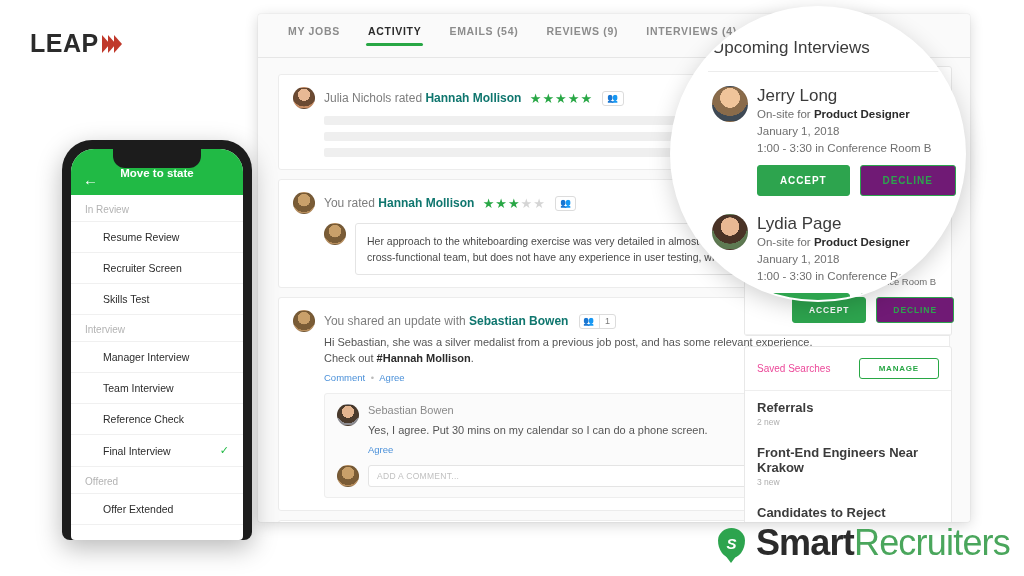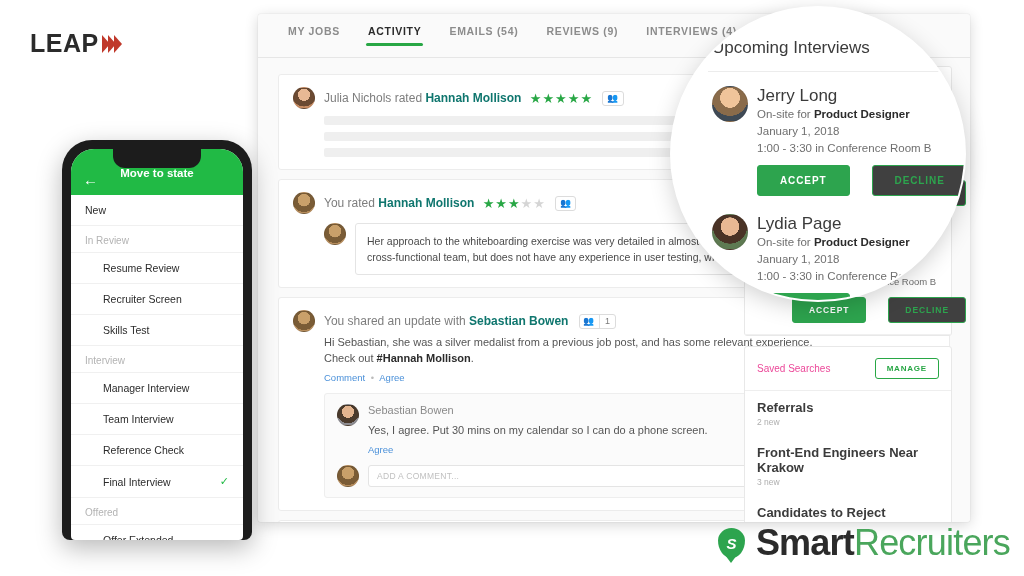--- a/index.html
+++ b/index.html
@@ -104,40 +104,40 @@
   #rightcol { position: absolute; right: 18px; top: 52px; width: 208px; }
   .panel { background: #fff; border: 1px solid #e8e8e8; border-radius: 3px; margin-bottom: 10px; }
   .panel-hd {
     display: flex; align-items: center; justify-content: space-between;
     padding: 11px 12px; border-bottom: 1px solid #eee;
   }
   .panel-title { font-size: 10px; color: #ec4899; }
   .btn-manage {
     border: 1px solid #28a745; color: #28a745; background: #fff;
     font-size: 8px; font-weight: bold; letter-spacing: 0.8px;
-    padding: 5px 11px; border-radius: 3px;
+    padding: 5px 19px; border-radius: 3px;
   }
   .ss-item { padding: 9px 12px; }
   .ss-name { font-size: 13px; font-weight: bold; color: #3b3b3b; }
   .ss-new { font-size: 8.5px; color: #aeaeae; margin-top: 2px; }
 
   .iv-item { padding: 11px 12px; border-bottom: 1px solid #f0f0f0; }
   .iv-top { display: flex; gap: 9px; }
   .iv-av { width: 26px; height: 26px; border-radius: 50%; flex: 0 0 26px; }
   .iv-name { font-size: 13px; color: #3b3b3b; }
   .iv-meta { font-size: 9.5px; color: #6f6f6f; line-height: 15px; }
   .iv-meta b { color: #2b2b2b; }
-  .iv-btns { display: flex; gap: 22px; margin-top: 8px; }
+  .iv-btns { display: flex; gap: 10px; margin-top: 8px; }
   .btn-accept {
     background: #2da44e; color: #fff; border: 1px solid #2da44e;
     font-size: 8.5px; font-weight: bold; letter-spacing: 0.9px;
     padding: 7px 16px; border-radius: 3px;
   }
   .btn-decline {
-    background: #404040; color: #2da44e; border: 1px solid #2da44e;
+    background: #701a75; color: #2da44e; border: 1px solid #2da44e;
     font-size: 8.5px; font-weight: bold; letter-spacing: 0.9px;
     padding: 7px 16px; border-radius: 3px;
   }
 
   
   #magnifier {
     position: absolute; left: 672px; top: 8px;
     width: 292px; height: 292px; border-radius: 50%;
     background: #fff; overflow: hidden;
     box-shadow: 0 0 0 2px #fff, 0 6px 24px rgba(0,0,0,0.20);
@@ -448,23 +448,20 @@
 </div>
 
 <div id="phone">
   <div id="phone-screen">
     <div id="notch"></div>
     <div id="ph-header">
       <div id="ph-back">←</div>
       <div id="ph-title">Move to state</div>
     </div>
     <div>
-      <div class="ph-item top">
-          <span>New</span>
-        </div>
       <div class="ph-group">In Review</div>
       <div class="ph-item">
           <span>Resume Review</span>
         </div>
       <div class="ph-item">
           <span>Recruiter Screen</span>
         </div>
       <div class="ph-item">
           <span>Skills Test</span>
         </div>

